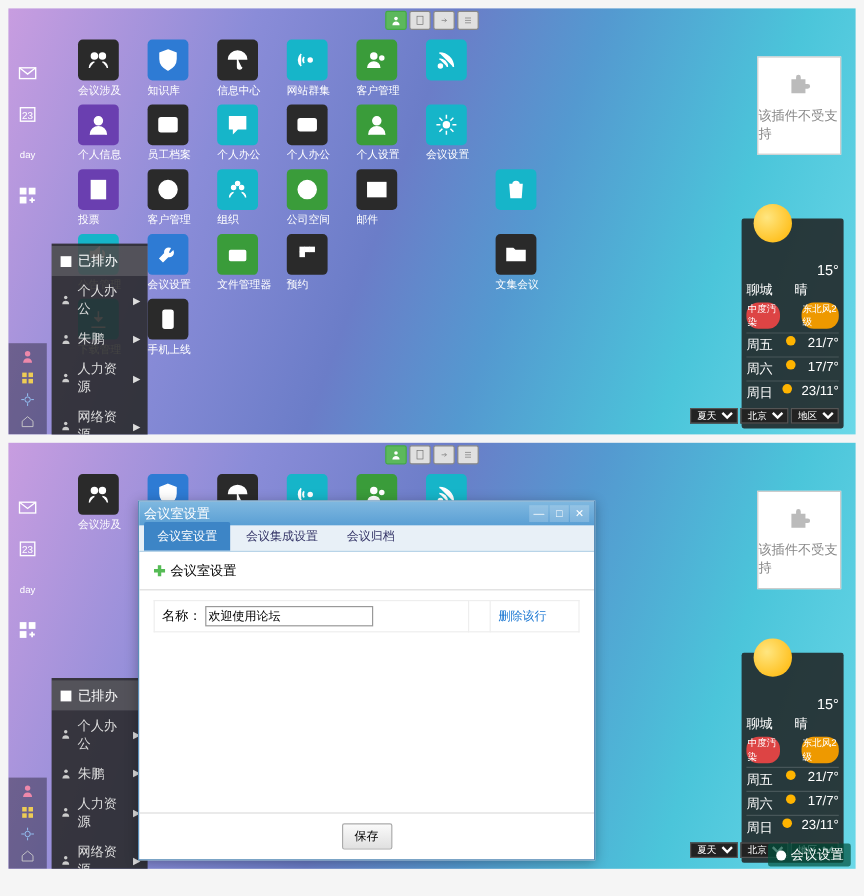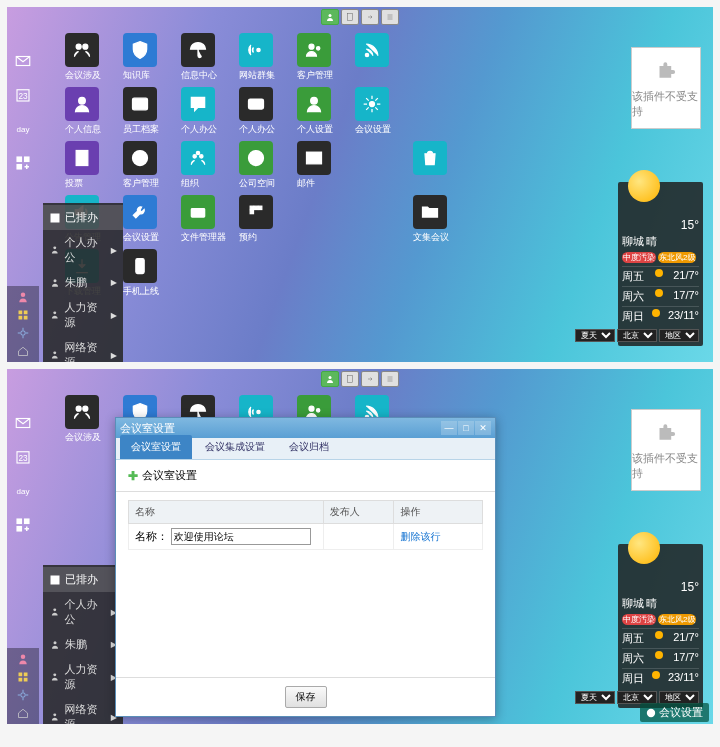--- a/index.html
+++ b/index.html
@@ -25,21 +25,21 @@
 .menu .mitem.hdr{background:rgba(255,255,255,.15);color:#fff}
 .menu .mitem svg{width:12px;height:12px;fill:#ccc}
 .menu .mitem .chev{margin-left:auto;font-size:8px}
 .plugin{position:absolute;right:12px;top:40px;width:70px;height:82px;background:#fff;border:1px solid #ccc;display:flex;flex-direction:column;align-items:center;justify-content:center;gap:6px}
 .plugin svg{width:26px;height:26px;fill:#bbb}
 .plugin .ptxt{font-size:11px;color:#888;text-align:left}
 .weather{position:absolute;right:10px;top:175px;width:85px;background:rgba(30,30,30,.85);border-radius:2px;padding:4px;color:#fff}
 .weather .now{display:flex;align-items:center;gap:4px;margin-bottom:2px}
 .weather .sun{width:32px;height:32px;background:radial-gradient(circle at 35% 35%,#ffe680,#ffb400);border-radius:50%;position:relative;top:-16px;left:6px}
 .weather .temp{font-size:12px;margin-left:auto}
-.weather .loc{font-size:9px;display:flex;gap:2px;align-items:center;margin-bottom:3px}
+.weather .loc{font-size:9px;display:flex;gap:18px;align-items:center;margin-bottom:3px}
 .weather .badge{background:#d44;padding:0 1px;border-radius:10px;font-size:8px}
 .weather .badge.o{background:#e90}
 .weather .row{display:flex;justify-content:space-between;font-size:9px;padding:2px 0;border-top:1px solid rgba(255,255,255,.15)}
 .weather .row .wdot{width:8px;height:8px;background:#ffb400;border-radius:50%}
 .weather .ctrls{display:flex;gap:2px;margin-top:3px;justify-content:flex-end}
 .weather .ctrls select{font-size:8px;background:#222;color:#fff;border:1px solid #555;padding:0 1px}
 
 .dialog{position:absolute;left:108px;top:48px;width:381px;height:300px;background:#fff;border:1px solid #5a8eb8;box-shadow:0 2px 10px rgba(0,0,0,.3);display:flex;flex-direction:column}
 .dlg-title{background:linear-gradient(#7fb8e0,#5a9fd4);height:20px;display:flex;align-items:center;padding:0 4px;color:#fff;font-size:10px}
 .dlg-title .winbtns{margin-left:auto;display:flex;gap:1px}
@@ -697,25 +697,20 @@
         <div class="tab">会议集成设置</div>
         <div class="tab">会议归档</div>
       </div>
     <div class="dlg-sub">
       <span class="plus">✚</span>
       <span>会议室设置</span>
     </div>
     <div class="dlg-body">
       <table>
         <tbody>
-            <tr>
-          <th style="width:55%">名称</th>
-          <th style="width:20%">发布人</th>
-          <th>操作</th>
-        </tr>
         <tr>
           <td><span>名称：</span>
               <input type="text" value="欢迎使用论坛" style=""></td>
           <td></td>
           <td><span class="link">删除该行</span></td>
         </tr>
       </tbody>
         </table>
     </div>
     <div class="dlg-footer">

